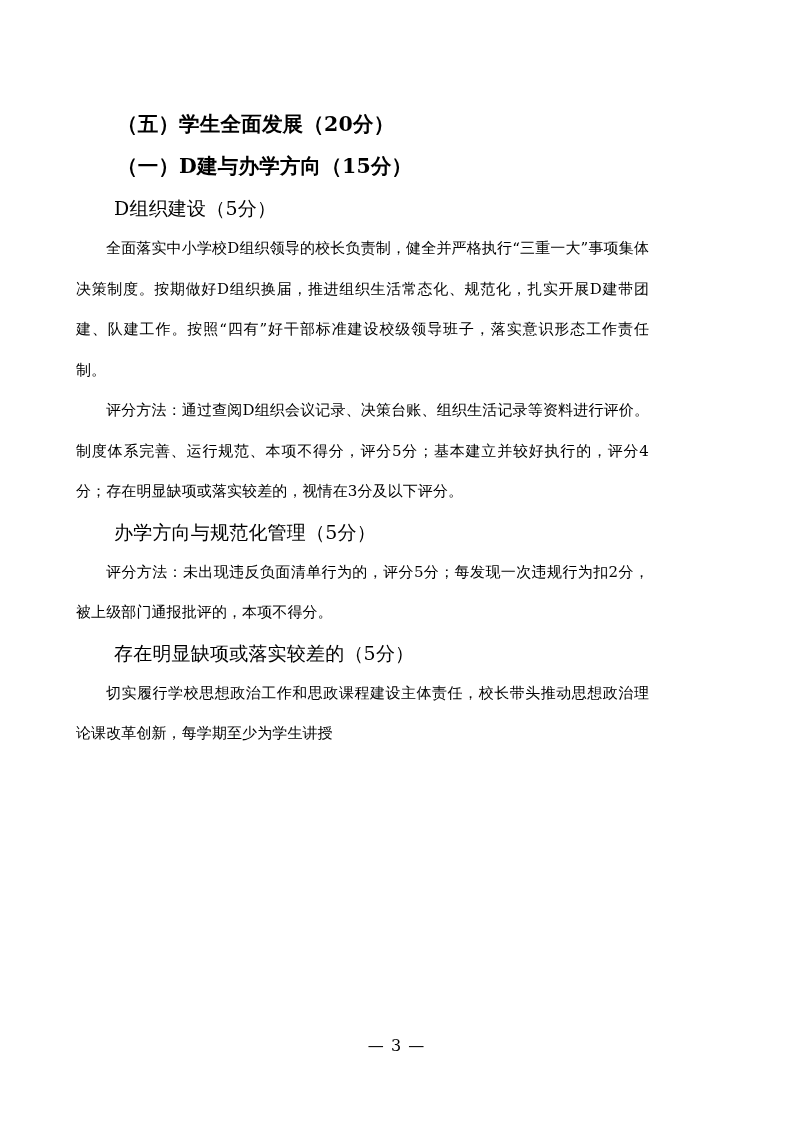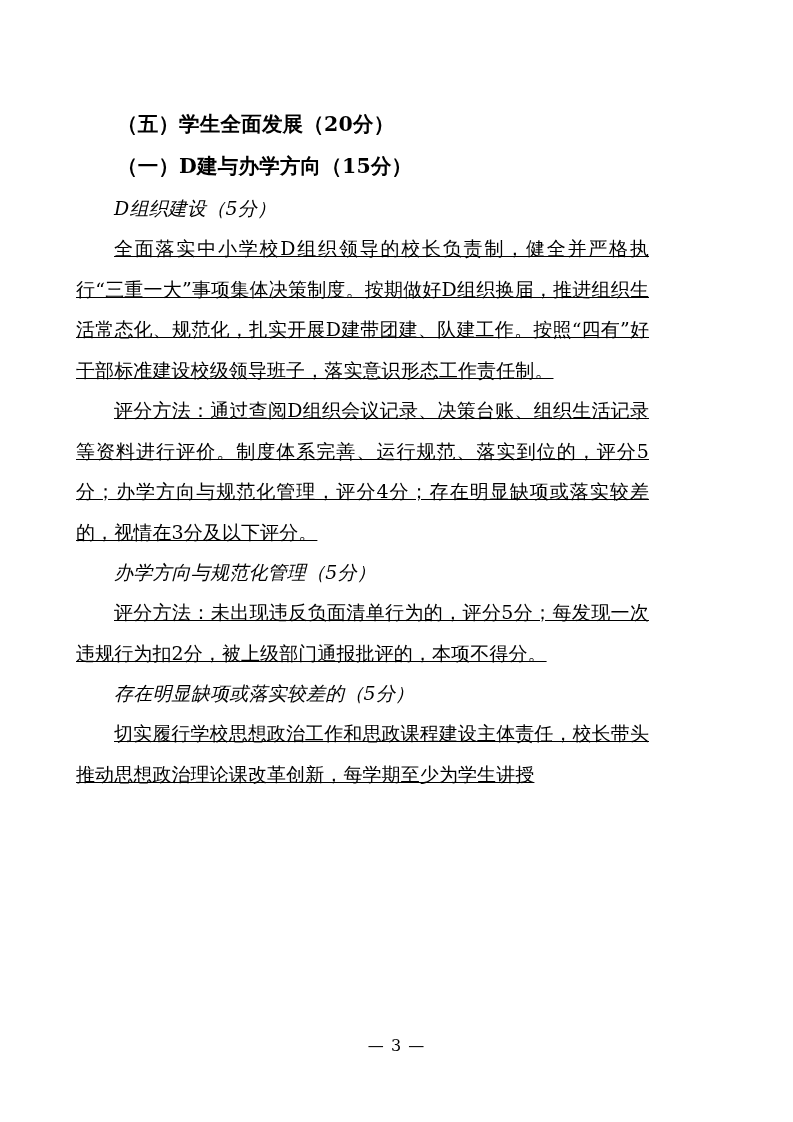--- a/index.html
+++ b/index.html
@@ -36,31 +36,29 @@
     text-indent: 2em;
     margin: 0 0 1px 0;
     white-space: nowrap;
   }
   .sub-head {
     font-size: 19px;
     line-height: 40px;
     text-indent: 2em;
     margin: 0;
     letter-spacing: 0.2px;
-    font-style: italic;
   }
   p.para {
-    font-size: 19px;
+    font-size: 15px;
     line-height: 40.5px;
     text-indent: 2em;
     margin: 0;
     text-align: justify;
     text-justify: inter-ideograph;
     letter-spacing: 0.1px;
-    text-decoration: underline;
   }
   .footer {
     position: absolute;
     left: 0;
     top: 1036px;
     width: 793px;
     text-align: center;
     font-size: 16px;
     letter-spacing: 1px;
     font-family: "DejaVu Serif", "Liberation Serif", serif;
@@ -70,21 +68,21 @@
 <body>
 
 <div class="page">
   <div class="doc-body">
 
     <p class="h-bold">（五）学生全面发展（20分）</p>
     <p class="h-bold">（一）D建与办学方向（15分）</p>
 
     <p class="sub-head">D组织建设（5分）</p>
     <p class="para">全面落实中小学校D组织领导的校长负责制，健全并严格执行“三重一大”事项集体决策制度。按期做好D组织换届，推进组织生活常态化、规范化，扎实开展D建带团建、队建工作。按照“四有”好干部标准建设校级领导班子，落实意识形态工作责任制。</p>
-    <p class="para">评分方法：通过查阅D组织会议记录、决策台账、组织生活记录等资料进行评价。制度体系完善、运行规范、落实到位的，评分5分；办学方向与规范化管理，评分4分；存在明显缺项或落实较差的，视情在3分及以下评分。</p>
+    <p class="para">评分方法：通过查阅D组织会议记录、决策台账、组织生活记录等资料进行评价。制度体系完善、运行规范、本项不得分，评分5分；基本建立并较好执行的，评分4分；存在明显缺项或落实较差的，视情在3分及以下评分。</p>
 
     <p class="sub-head">办学方向与规范化管理（5分）</p>
     <p class="para">评分方法：未出现违反负面清单行为的，评分5分；每发现一次违规行为扣2分，被上级部门通报批评的，本项不得分。</p>
 
     <p class="sub-head">存在明显缺项或落实较差的（5分）</p>
     <p class="para">切实履行学校思想政治工作和思政课程建设主体责任，校长带头推动思想政治理论课改革创新，每学期至少为学生讲授</p>
 
   </div>
 </div>
 

